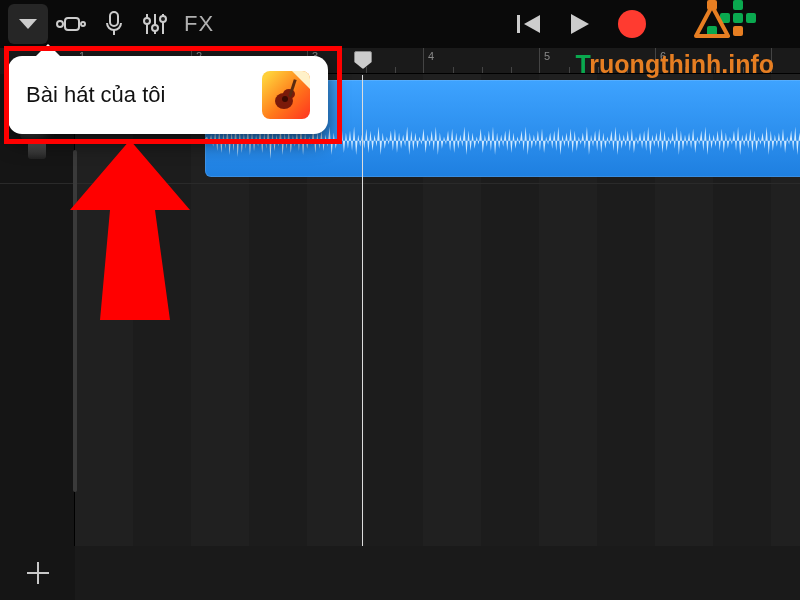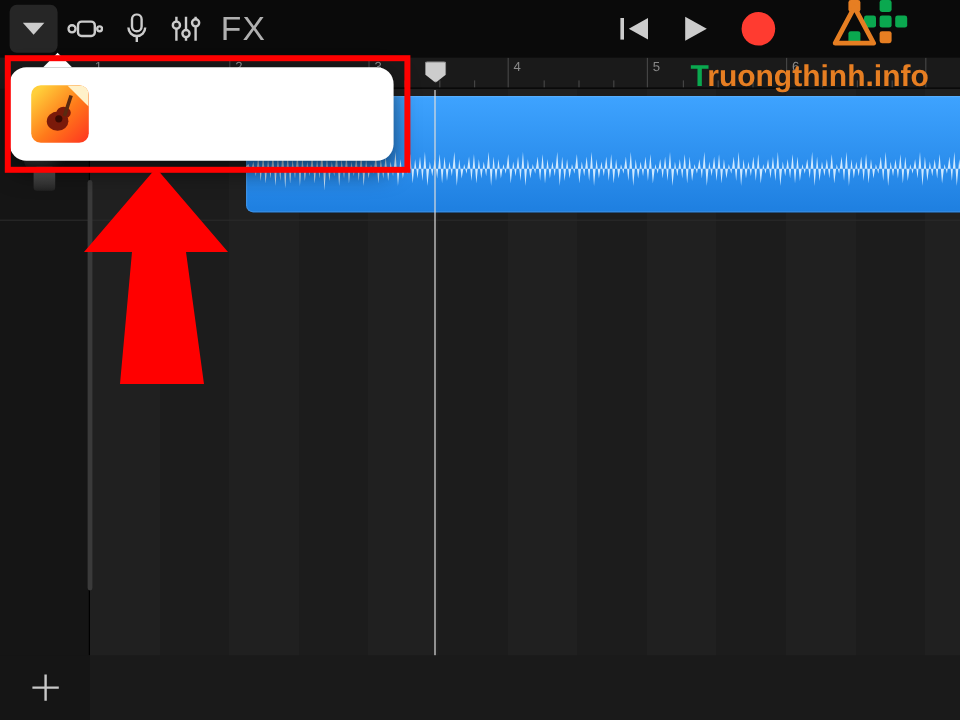--- a/index.html
+++ b/index.html
@@ -24,21 +24,21 @@
     display: flex;
     align-items: center;
     justify-content: center;
     height: 40px;
     min-width: 40px;
     padding: 0 8px;
     color: #c8c8c8;
     cursor: pointer;
   }
   .tb-btn svg { display: block; }
-  .fx-label { color: #b0b0b0; font-size: 28px; font-weight: 500; letter-spacing: 1px; }
+  .fx-label { color: #b0b0b0; font-size: 22px; font-weight: 500; letter-spacing: 1px; }
   .tb-spacer { flex: 1; }
   .rec-dot { width: 28px; height: 28px; background: #ff3b30; border-radius: 50%; }
   .logo-area {
     position: relative;
     width: 130px;
     height: 48px;
     margin-left: 8px;
   }
   .logo-squares {
     position: absolute; top: 0; left: 45px;
@@ -354,20 +354,21 @@
 </div>
 
 <div class="bottom-bar">
   <svg class="plus-svg" width="30" height="30" viewBox="0 0 30 30">
     <line x1="15" y1="4" x2="15" y2="26" stroke="currentColor" stroke-width="2"></line>
     <line x1="4" y1="15" x2="26" y2="15" stroke="currentColor" stroke-width="2"></line>
   </svg>
 </div>
 
 <div class="popover">
+  <div class="popover-text">Bài hát của tôi</div>
   <div class="gb-icon">
     <div class="fold"></div>
     <svg class="guitar" width="30" height="34" viewBox="0 0 30 34">
       <ellipse cx="12" cy="22" rx="9" ry="8" fill="#7a1a0a"></ellipse>
       <ellipse cx="17" cy="15" rx="6" ry="5" fill="#7a1a0a"></ellipse>
       <circle cx="13" cy="20" r="3" fill="#3a0a02"></circle>
       <rect x="19" y="0" width="3" height="18" fill="#5a2a10" transform="rotate(18 20 9)"></rect>
     </svg>
   </div>
 </div>

